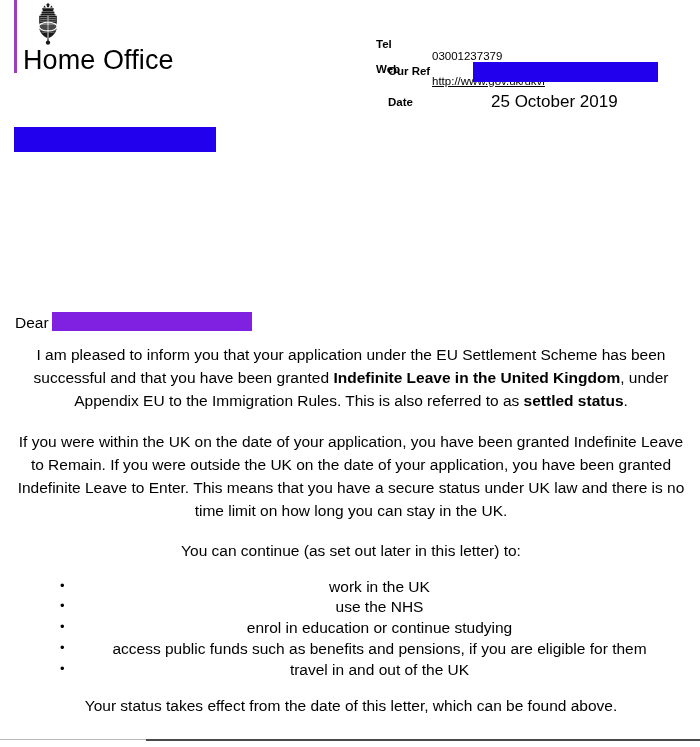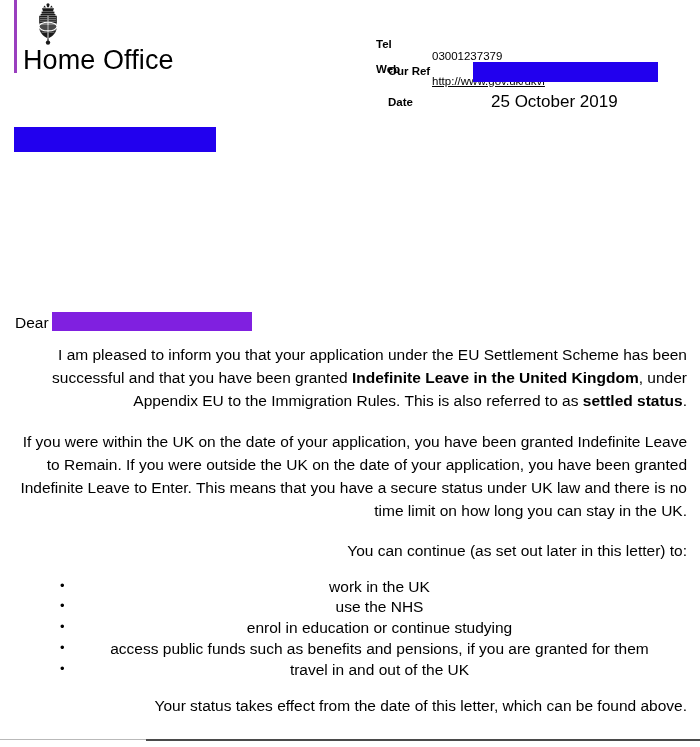--- a/index.html
+++ b/index.html
@@ -163,21 +163,21 @@
     font-size: 15.5px;
     line-height: 22px;
     margin: 0 0 9px 0;
     white-space: nowrap;
   }
   .para {
     font-size: 15.5px;
     line-height: 23.2px;
     margin: 0 0 17px 0;
     color: #000;
-    text-align: right;
+    text-align: center;
   }
   .para b {
     font-weight: bold;
   }
   .para.tight {
     margin-bottom: 14px;
   }
 
   ul.benefits {
     margin: 0 0 13px 0;
@@ -305,21 +305,21 @@
     <p class="para"><span>I am pleased to inform you that your application under the EU Settlement Scheme has been successful and that you have been granted </span><b>Indefinite Leave in the United Kingdom</b><span>, under Appendix EU to the Immigration Rules. This is also referred to as </span><b>settled status</b><span>.</span></p>
 
     <p class="para">If you were within the UK on the date of your application, you have been granted Indefinite Leave to Remain. If you were outside the UK on the date of your application, you have been granted Indefinite Leave to Enter. This means that you have a secure status under UK law and there is no time limit on how long you can stay in the UK.</p>
 
     <p class="para tight">You can continue (as set out later in this letter) to:</p>
 
     <ul class="benefits">
       <li>work in the UK</li>
       <li>use the NHS</li>
       <li>enrol in education or continue studying</li>
-      <li>access public funds such as benefits and pensions, if you are granted for them</li>
+      <li>access public funds such as benefits and pensions, if you are eligible for them</li>
       <li>travel in and out of the UK</li>
     </ul>
 
     <p class="para">Your status takes effect from the date of this letter, which can be found above.</p>
   </div>
 
   <div class="rule-left"></div>
   <div class="rule-right"></div>
 
 </div>

